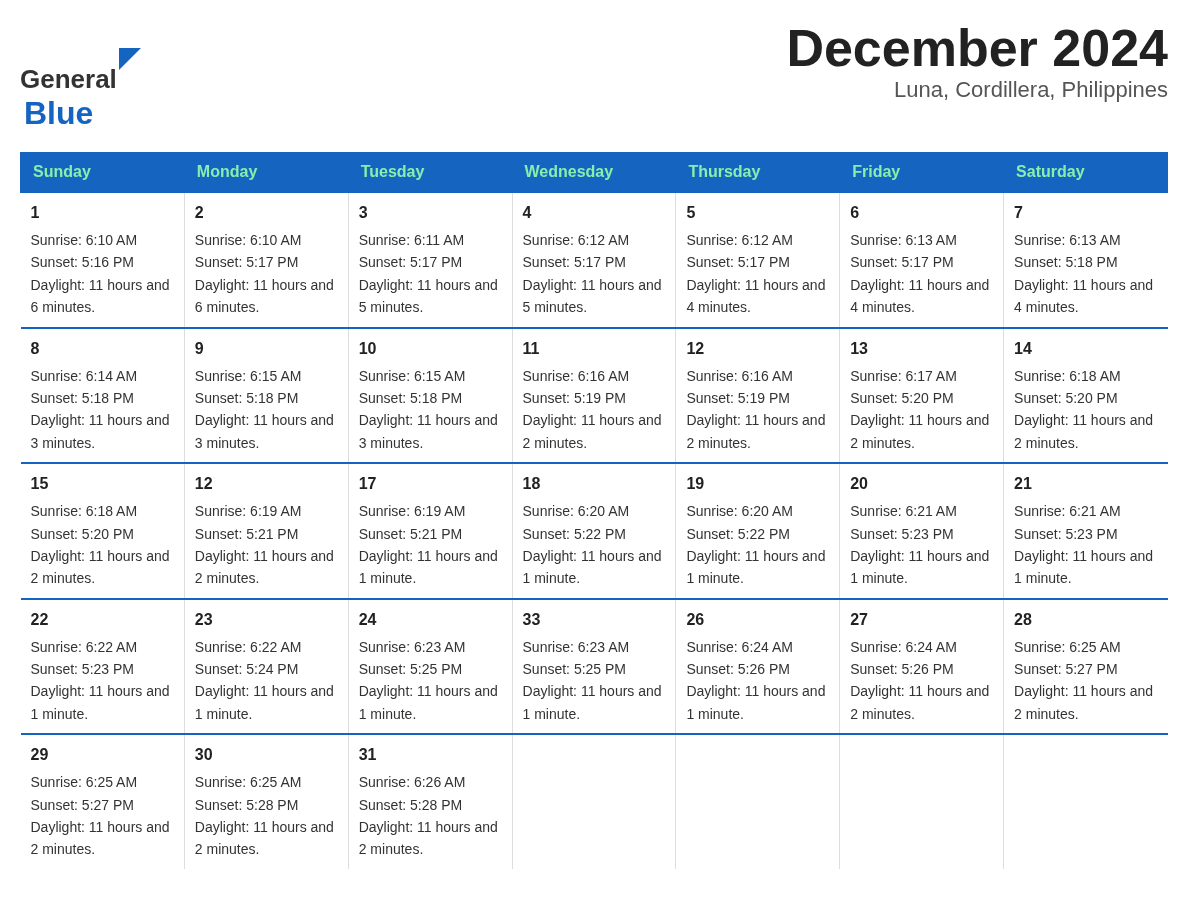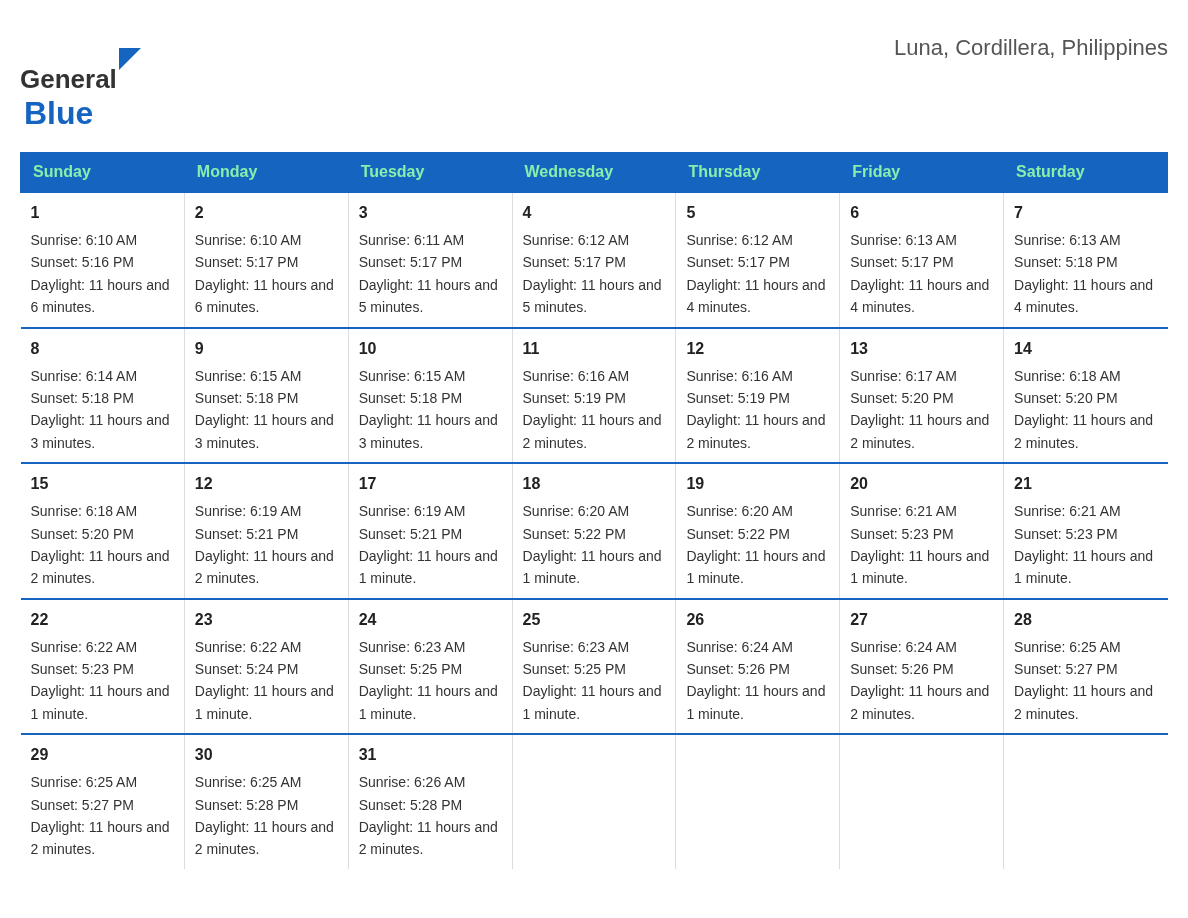--- a/index.html
+++ b/index.html
@@ -33,21 +33,21 @@
     }
     .month-title {
       font-size: 52px;
       font-weight: bold;
       color: #222;
       line-height: 1.1;
     }
     .location-title {
       font-size: 22px;
       color: #555;
-      margin-top: 15px;
+      margin-top: 0;
     }
     .calendar {
       width: 100%;
       border-collapse: collapse;
     }
     .calendar thead tr {
       background-color: #1565c0;
     }
     .calendar thead th {
       color: #86efac;
@@ -104,20 +104,21 @@
   <div class="logo-container">
     <div class="logo-row">
       <span class="logo-general">General</span>
       <svg width="22" height="22" viewBox="0 0 22 22" style="margin-left:2px; margin-top:2px;">
         <polygon points="0,0 22,0 0,22" fill="#1565c0"></polygon>
       </svg>
     </div>
     <span class="logo-blue" style="margin-left:4px;">Blue</span>
   </div>
   <div class="title-block">
+    <div class="month-title">December 2024</div>
     <div class="location-title">Luna, Cordillera, Philippines</div>
   </div>
 </div>
 
 <table class="calendar">
   <thead>
     <tr>
     <th>Sunday</th>
         <th>Monday</th>
         <th>Tuesday</th>
@@ -225,21 +226,21 @@
         </td>
         <td>
           <span class="day-number">23</span>
           <span class="day-info">Sunrise: 6:22 AM<br>Sunset: 5:24 PM<br>Daylight: 11 hours and 1 minute.</span>
         </td>
         <td>
           <span class="day-number">24</span>
           <span class="day-info">Sunrise: 6:23 AM<br>Sunset: 5:25 PM<br>Daylight: 11 hours and 1 minute.</span>
         </td>
         <td>
-          <span class="day-number">25</span>
+          <span class="day-number">33</span>
           <span class="day-info">Sunrise: 6:23 AM<br>Sunset: 5:25 PM<br>Daylight: 11 hours and 1 minute.</span>
         </td>
         <td>
           <span class="day-number">26</span>
           <span class="day-info">Sunrise: 6:24 AM<br>Sunset: 5:26 PM<br>Daylight: 11 hours and 1 minute.</span>
         </td>
         <td>
           <span class="day-number">27</span>
           <span class="day-info">Sunrise: 6:24 AM<br>Sunset: 5:26 PM<br>Daylight: 11 hours and 2 minutes.</span>
         </td>

